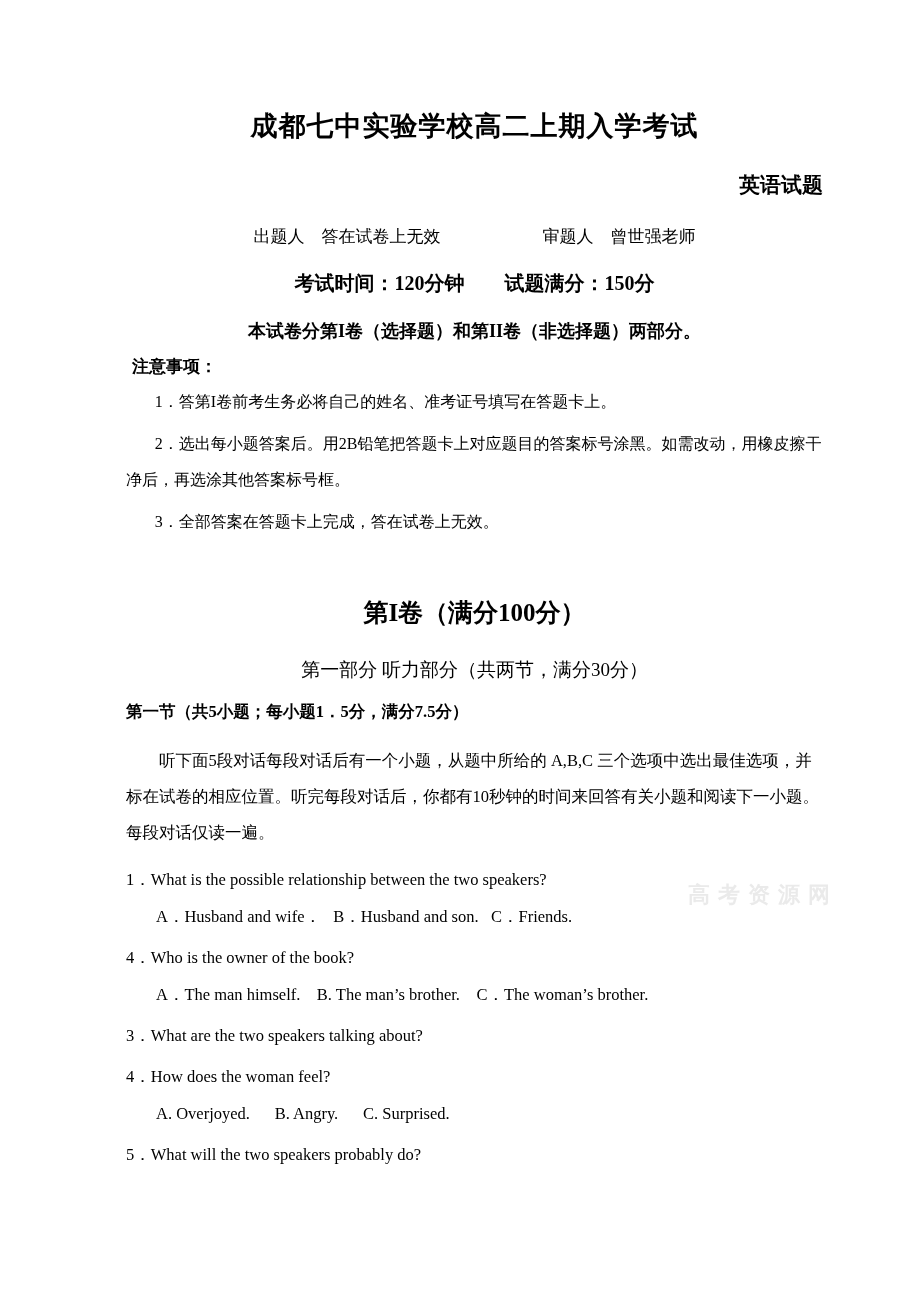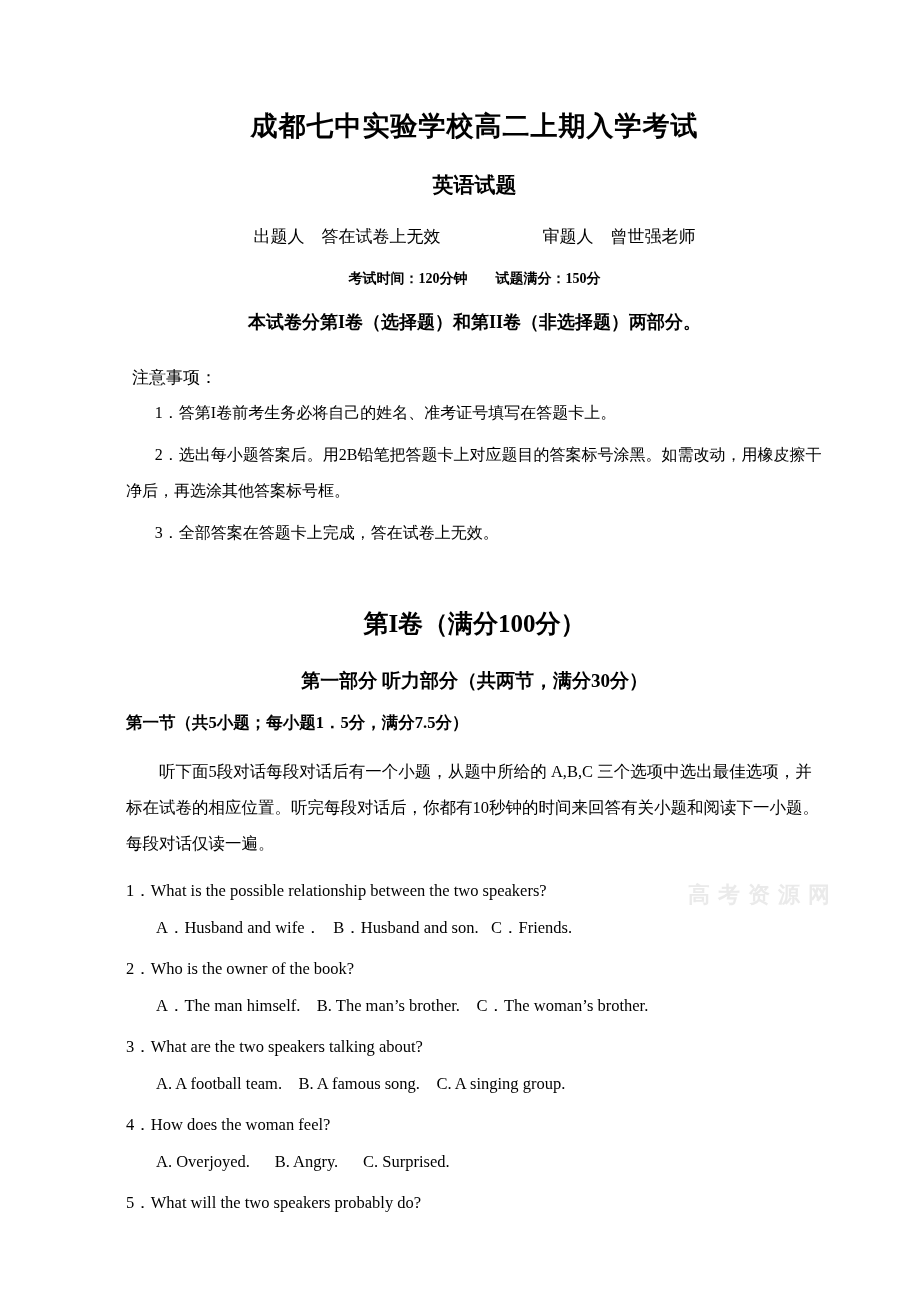--- a/index.html
+++ b/index.html
@@ -23,64 +23,64 @@
   }
   .title {
     font-size: 27px;
     font-weight: bold;
     text-align: center;
     letter-spacing: 1px;
   }
   .subtitle {
     font-size: 21px;
     font-weight: bold;
-    text-align: center;
+    text-align: right;
     margin-top: 27px;
   }
   .authors {
     font-size: 17px;
     text-align: center;
     margin-top: 26px;
     white-space: pre-wrap;
   }
   .exam-info {
-    font-size: 14px;
+    font-size: 20px;
     font-weight: bold;
     text-align: center;
     margin-top: 22px;
     white-space: pre-wrap;
   }
   .parts-note {
     font-size: 18px;
     font-weight: bold;
     text-align: center;
     margin-top: 22px;
   }
   .notice-title {
     font-size: 17px;
-    font-weight: normal;
-    margin-top: 32px;
+    font-weight: bold;
+    margin-top: 12px;
     padding-left: 6px;
   }
   .notice {
     font-size: 16px;
     line-height: 36px;
     margin-top: 6px;
     text-indent: 1.8em;
     white-space: pre-wrap;
   }
   .vol-title {
     font-size: 25px;
     font-weight: bold;
     text-align: center;
     margin-top: 56px;
   }
   .part-title {
     font-size: 19px;
-    font-weight: bold;
+    font-weight: normal;
     text-align: center;
     margin-top: 28px;
   }
   .para {
     font-size: 16.5px;
     line-height: 36px;
     text-indent: 2em;
     margin-top: 14px;
     white-space: pre-wrap;
   }
@@ -141,25 +141,24 @@
   <div class="part-title">第一部分 听力部分（共两节，满分30分）</div>
 
 
   <div class="section-head">第一节（共5小题；每小题1．5分，满分7.5分）</div>
 
   <div class="para">听下面5段对话每段对话后有一个小题，从题中所给的 A,B,C 三个选项中选出最佳选项，并标在试卷的相应位置。听完每段对话后，你都有10秒钟的时间来回答有关小题和阅读下一小题。每段对话仅读一遍。</div>
 
   <div class="question">1．What is the possible relationship between the two speakers?</div>
   <div class="opts">A．Husband and wife．   B．Husband and son.   C．Friends.</div>
 
-  <div class="question">2．Who is the owner of the book?</div>
+  <div class="question">4．Who is the owner of the book?</div>
   <div class="opts">A．The man himself.    B. The man’s brother.    C．The woman’s brother.</div>
 
   <div class="question">3．What are the two speakers talking about?</div>
-  <div class="opts">A. A football team.    B. A famous song.    C. A singing group.</div>
 
   <div class="question">4．How does the woman feel?</div>
   <div class="opts">A. Overjoyed.      B. Angry.      C. Surprised.</div>
 
   <div class="question">5．What will the two speakers probably do?</div>
 
   <div class="watermark">高考资源网</div>
 
 </div>
 

